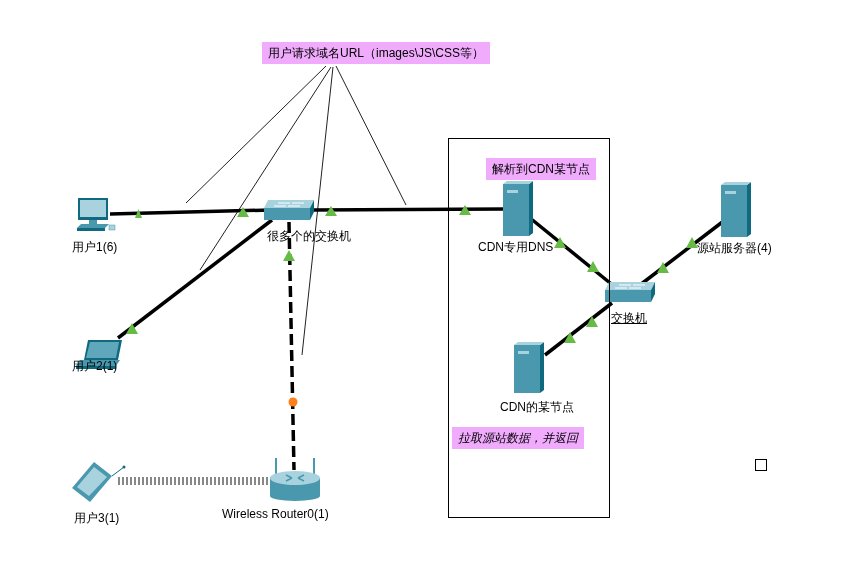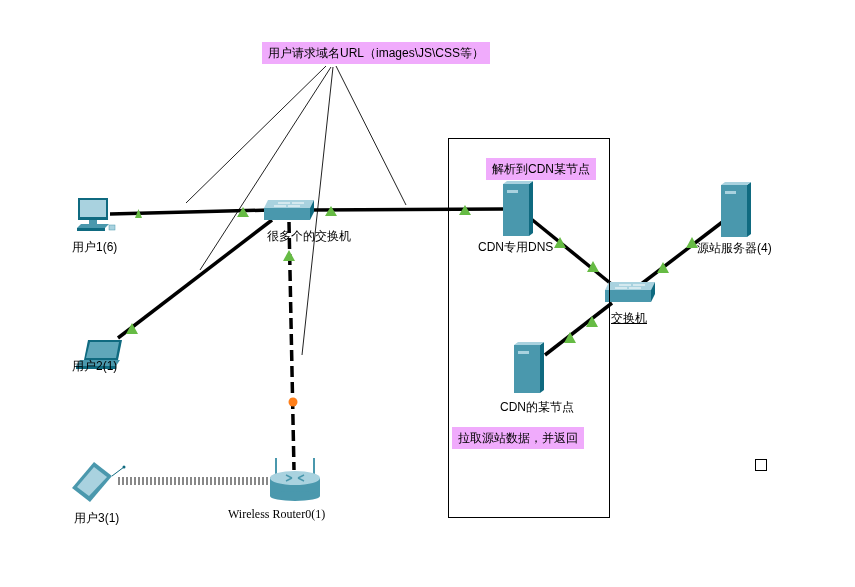--- a/index.html
+++ b/index.html
@@ -133,25 +133,25 @@
       <line x1="16" y1="23" x2="22" y2="20"></line>
         <line x1="28" y1="20" x2="34" y2="23"></line>
     </g>
   </g>
 </svg>
 
 <div class="frame" style="left:448px; top:138px; width:160px; height:378px;"></div>
 
 <div class="note" style="left:262px; top:42px;">用户请求域名URL（images\JS\CSS等）</div>
 <div class="note" style="left:476px; top:158px;margin-left:10px;">解析到CDN某节点</div>
-<div class="note" style="left:452px; top:427px;">拉取源站数据，并返回</div>
+<div class="note" style="left:452px; top:427px;font-style:italic;">拉取源站数据，并返回</div>
 
 <div class="lbl" style="left:72px; top:240px;">用户1(6)</div>
 <div class="lbl" style="left:72px; top:359px;">用户2(1)</div>
 <div class="lbl" style="left:74px; top:511px;text-align:center;">用户3(1)</div>
 <div class="lbl" style="left:243px; top:229px;margin-left:24px;">很多个的交换机</div>
 <div class="lbl" style="left:478px; top:240px;">CDN专用DNS</div>
 <div class="lbl" style="left:611px; top:311px;text-decoration:underline;">交换机</div>
 <div class="lbl" style="left:697px; top:241px;">源站服务器(4)</div>
 <div class="lbl" style="left:490px; top:400px;margin-left:10px;">CDN的某节点</div>
-<div class="lbl" style="left:228px; top:507px;font-family:Liberation Serif, serif;">Wireless Router0(1)</div>
+<div class="lbl" style="left:222px; top:507px;">Wireless Router0(1)</div>
 
 <div class="sq" style="left:755px; top:459px;"></div>
 
 </body></html>

